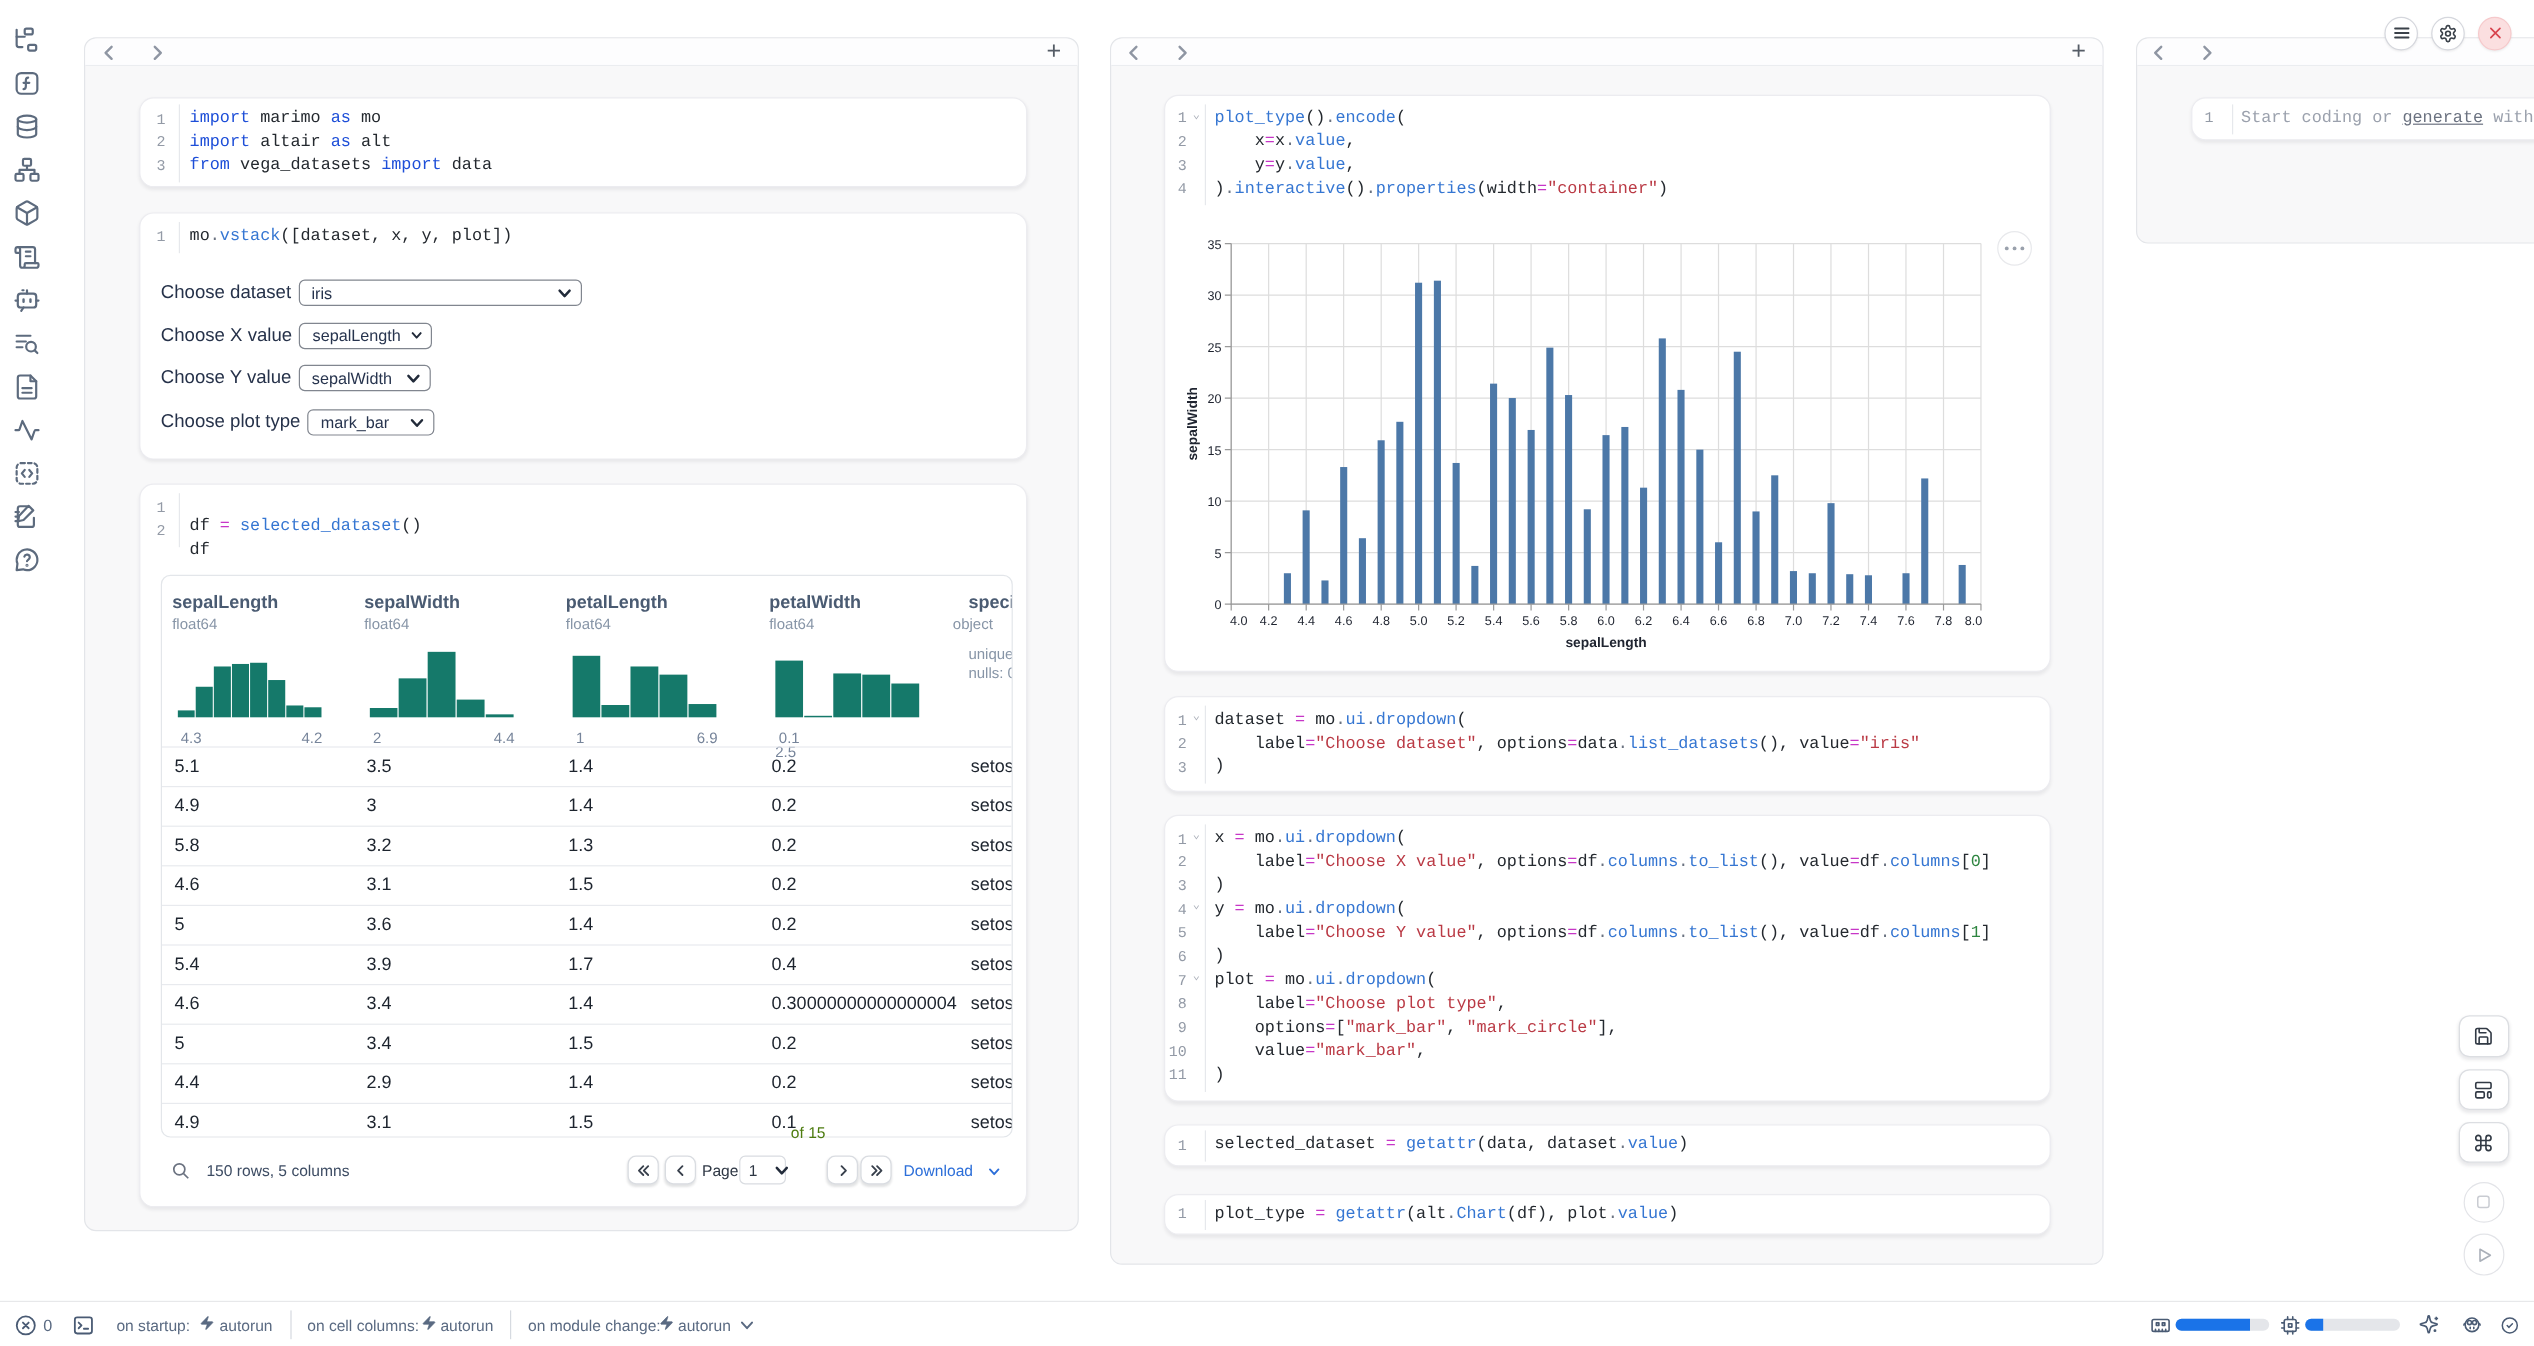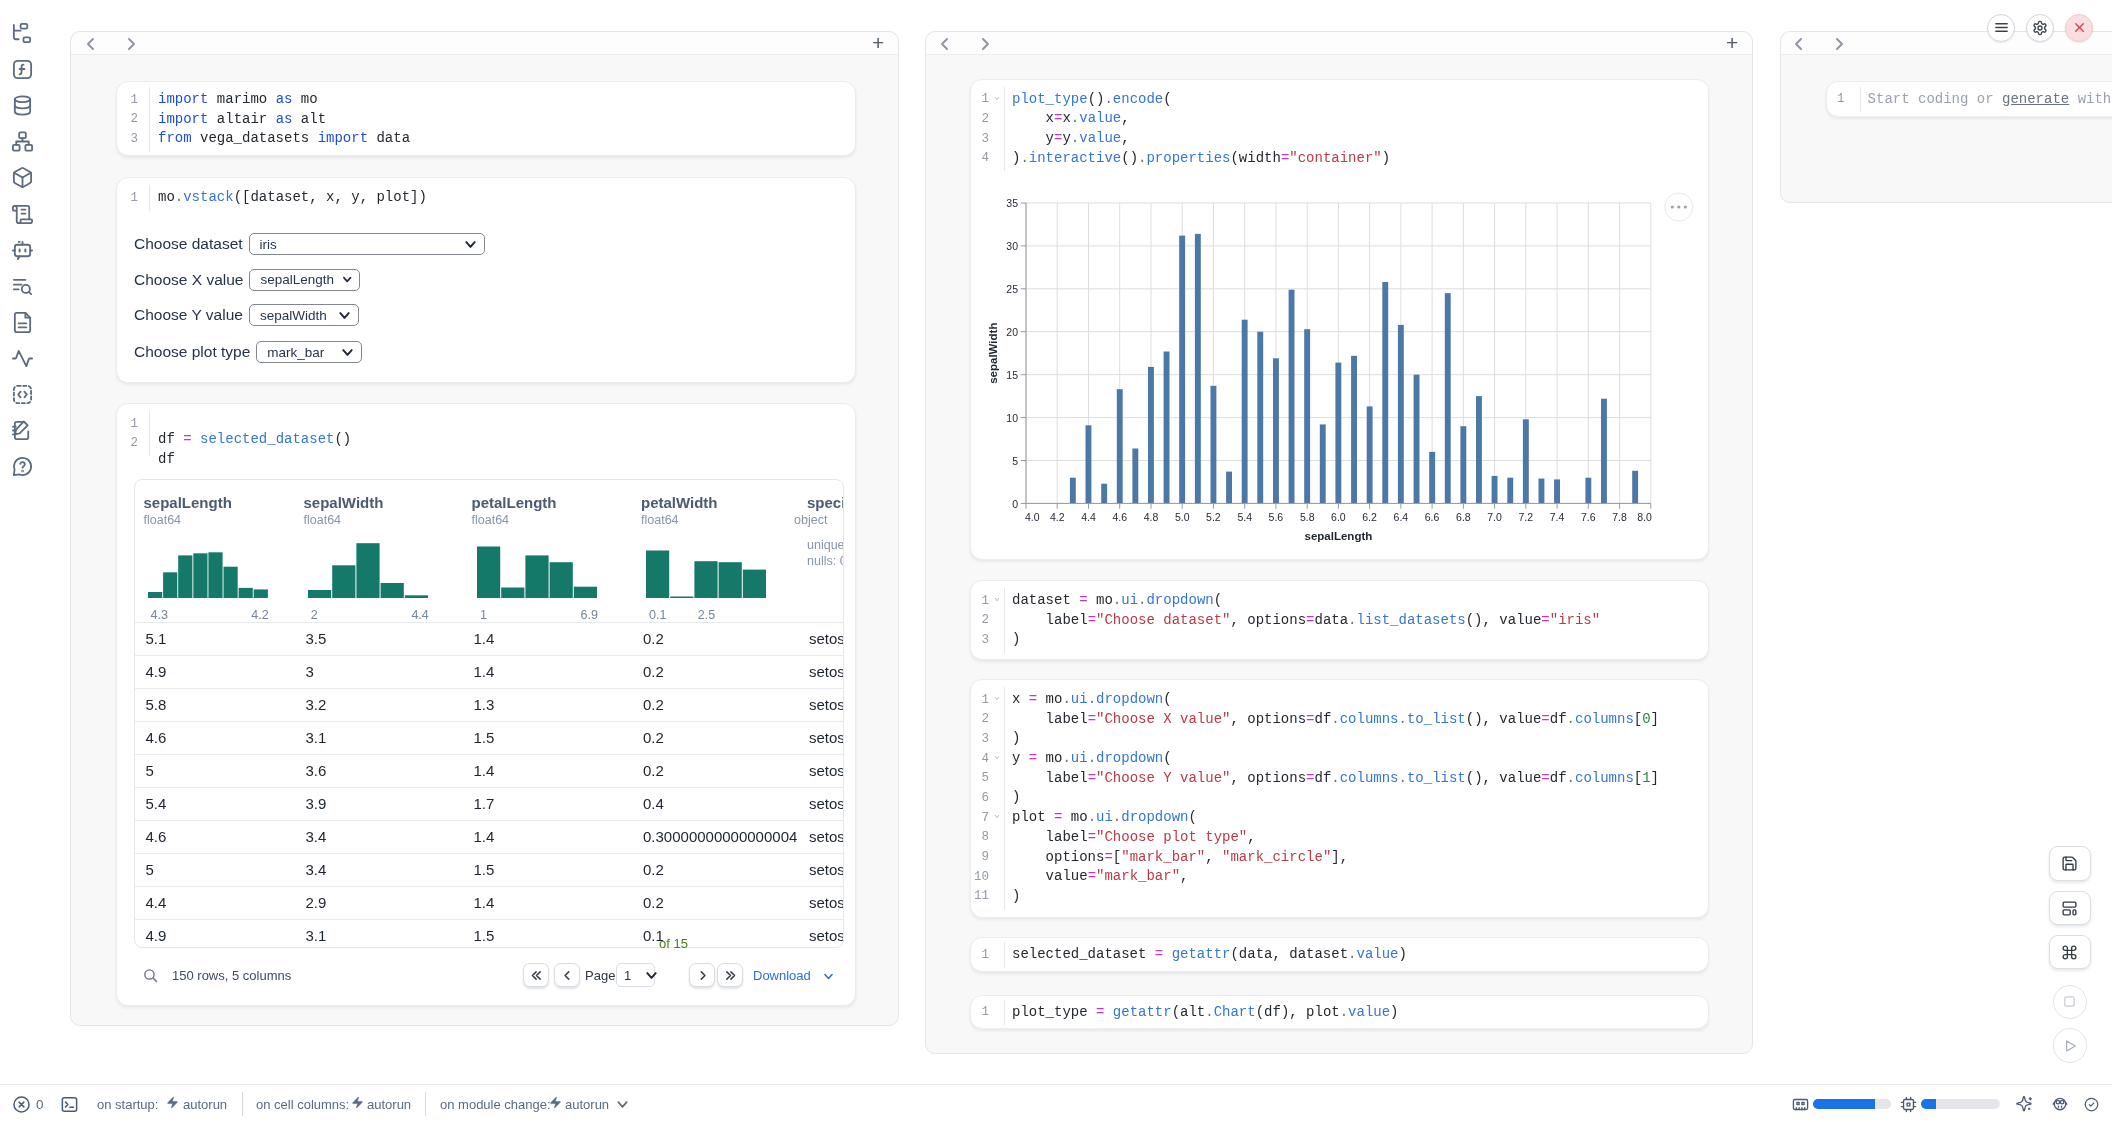--- a/index.html
+++ b/index.html
@@ -225,21 +225,21 @@
           <rect x="72.6" y="20.2" width="23.2" height="35.8" fill="#15796a"></rect>
           <rect x="96.8" y="27.6" width="23.2" height="28.4" fill="#15796a"></rect>
         </svg></div>
       <div class="haxis" style="left:15.6px;top:128px">4.3</div>
       <div class="haxis" style="left:12.6px;top:128px;width:121px;text-align:right">4.2</div>
       <div class="haxis" style="left:175.8px;top:128px">2</div>
       <div class="haxis" style="left:172.8px;top:128px;width:121px;text-align:right">4.4</div>
       <div class="haxis" style="left:345px;top:128px">1</div>
       <div class="haxis" style="left:342px;top:128px;width:121px;text-align:right">6.9</div>
       <div class="haxis" style="left:514px;top:128px">0.1</div>
-      <div class="haxis" style="left:511px;top:128px;width:121px;text-align:center">2.5</div>
+      <div class="haxis" style="left:511px;top:140px;width:121px;text-align:left">2.5</div>
       <div class="tmeta" style="left:672px;top:58px">unique: 3</div>
       <div class="tmeta" style="left:672px;top:73.5px">nulls: 0</div>
       <div class="trow" style="top:141.8px"></div>
       <div class="tv" style="left:10.5px;top:149.8px">5.1</div>
       <div class="tv" style="left:170.5px;top:149.8px">3.5</div>
       <div class="tv" style="left:338.5px;top:149.8px">1.4</div>
       <div class="tv" style="left:508px;top:149.8px">0.2</div>
       <div class="tv" style="left:674px;top:149.8px">setosa</div>
       <div class="trow" style="top:174.8px"></div>
       <div class="tv" style="left:10.5px;top:182.8px">4.9</div>

